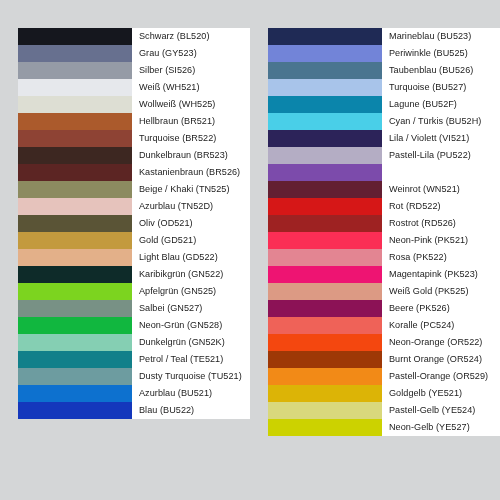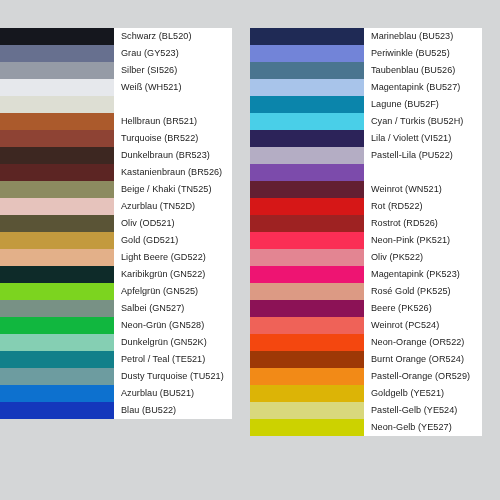--- a/index.html
+++ b/index.html
@@ -30,21 +30,21 @@
     height: 442px;
     display: flex;
     flex-direction: row;
   }
   .swatch-column {
     display: flex;
     flex-direction: column;
   }
   .col-left {
     width: 232px;
-    margin-left: 0;
+    margin-left: 18px;
   }
   .col-gap {
     width: 1px;
   }
   .col-right {
     width: 232px;
     margin-left: 17px;
   }
   .swatch-row {
     display: flex;
@@ -88,20 +88,21 @@
         <div class="swatch-row">
           <div class="swatch-chip" style="background: rgb(149, 155, 166);"></div>
           <div class="swatch-label">Silber (SI526)</div>
         </div>
         <div class="swatch-row">
           <div class="swatch-chip" style="background: rgb(230, 232, 236);"></div>
           <div class="swatch-label">Weiß (WH521)</div>
         </div>
         <div class="swatch-row">
           <div class="swatch-chip" style="background: rgb(221, 222, 211);"></div>
+          <div class="swatch-label">Wollweiß (WH525)</div>
         </div>
         <div class="swatch-row">
           <div class="swatch-chip" style="background: rgb(171, 90, 44);"></div>
           <div class="swatch-label">Hellbraun (BR521)</div>
         </div>
         <div class="swatch-row">
           <div class="swatch-chip" style="background: rgb(142, 67, 52);"></div>
           <div class="swatch-label">Turquoise (BR522)</div>
         </div>
         <div class="swatch-row">
@@ -123,21 +124,21 @@
         <div class="swatch-row">
           <div class="swatch-chip" style="background: rgb(90, 84, 54);"></div>
           <div class="swatch-label">Oliv (OD521)</div>
         </div>
         <div class="swatch-row">
           <div class="swatch-chip" style="background: rgb(195, 154, 62);"></div>
           <div class="swatch-label">Gold (GD521)</div>
         </div>
         <div class="swatch-row">
           <div class="swatch-chip" style="background: rgb(227, 176, 137);"></div>
-          <div class="swatch-label">Light Beere (GD522)</div>
+          <div class="swatch-label">Light Blau (GD522)</div>
         </div>
         <div class="swatch-row">
           <div class="swatch-chip" style="background: rgb(14, 43, 41);"></div>
           <div class="swatch-label">Karibikgrün (GN522)</div>
         </div>
         <div class="swatch-row">
           <div class="swatch-chip" style="background: rgb(124, 212, 31);"></div>
           <div class="swatch-label">Apfelgrün (GN525)</div>
         </div>
         <div class="swatch-row">
@@ -180,21 +181,21 @@
         <div class="swatch-row">
           <div class="swatch-chip" style="background: rgb(114, 132, 216);"></div>
           <div class="swatch-label">Periwinkle (BU525)</div>
         </div>
         <div class="swatch-row">
           <div class="swatch-chip" style="background: rgb(74, 117, 144);"></div>
           <div class="swatch-label">Taubenblau (BU526)</div>
         </div>
         <div class="swatch-row">
           <div class="swatch-chip" style="background: rgb(168, 196, 234);"></div>
-          <div class="swatch-label">Magentapink (BU527)</div>
+          <div class="swatch-label">Turquoise (BU527)</div>
         </div>
         <div class="swatch-row">
           <div class="swatch-chip" style="background: rgb(11, 133, 171);"></div>
           <div class="swatch-label">Lagune (BU52F)</div>
         </div>
         <div class="swatch-row">
           <div class="swatch-chip" style="background: rgb(73, 207, 232);"></div>
           <div class="swatch-label">Cyan / Türkis (BU52H)</div>
         </div>
         <div class="swatch-row">
@@ -219,37 +220,37 @@
         <div class="swatch-row">
           <div class="swatch-chip" style="background: rgb(158, 34, 34);"></div>
           <div class="swatch-label">Rostrot (RD526)</div>
         </div>
         <div class="swatch-row">
           <div class="swatch-chip" style="background: rgb(251, 46, 85);"></div>
           <div class="swatch-label">Neon-Pink (PK521)</div>
         </div>
         <div class="swatch-row">
           <div class="swatch-chip" style="background: rgb(227, 133, 146);"></div>
-          <div class="swatch-label">Oliv (PK522)</div>
+          <div class="swatch-label">Rosa (PK522)</div>
         </div>
         <div class="swatch-row">
           <div class="swatch-chip" style="background: rgb(238, 20, 114);"></div>
           <div class="swatch-label">Magentapink (PK523)</div>
         </div>
         <div class="swatch-row">
           <div class="swatch-chip" style="background: rgb(220, 154, 132);"></div>
-          <div class="swatch-label">Rosé Gold (PK525)</div>
+          <div class="swatch-label">Weiß Gold (PK525)</div>
         </div>
         <div class="swatch-row">
           <div class="swatch-chip" style="background: rgb(140, 18, 86);"></div>
           <div class="swatch-label">Beere (PK526)</div>
         </div>
         <div class="swatch-row">
           <div class="swatch-chip" style="background: rgb(239, 98, 88);"></div>
-          <div class="swatch-label">Weinrot (PC524)</div>
+          <div class="swatch-label">Koralle (PC524)</div>
         </div>
         <div class="swatch-row">
           <div class="swatch-chip" style="background: rgb(244, 71, 15);"></div>
           <div class="swatch-label">Neon-Orange (OR522)</div>
         </div>
         <div class="swatch-row">
           <div class="swatch-chip" style="background: rgb(158, 56, 6);"></div>
           <div class="swatch-label">Burnt Orange (OR524)</div>
         </div>
         <div class="swatch-row">

